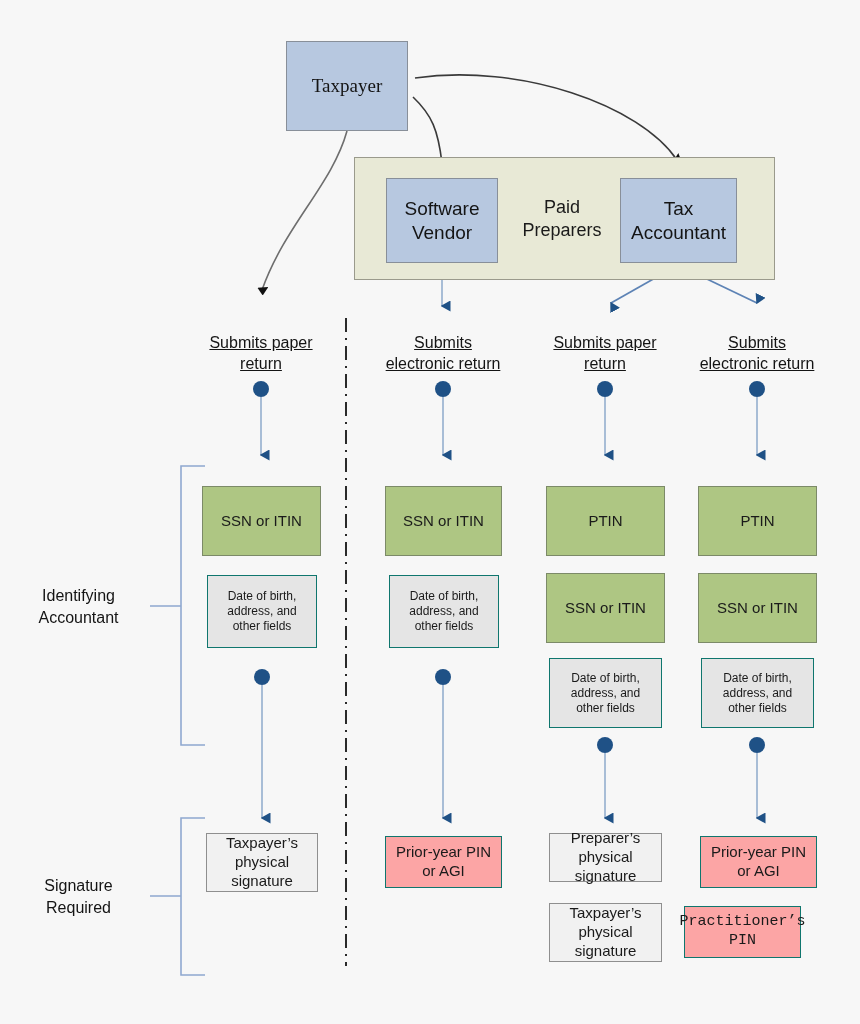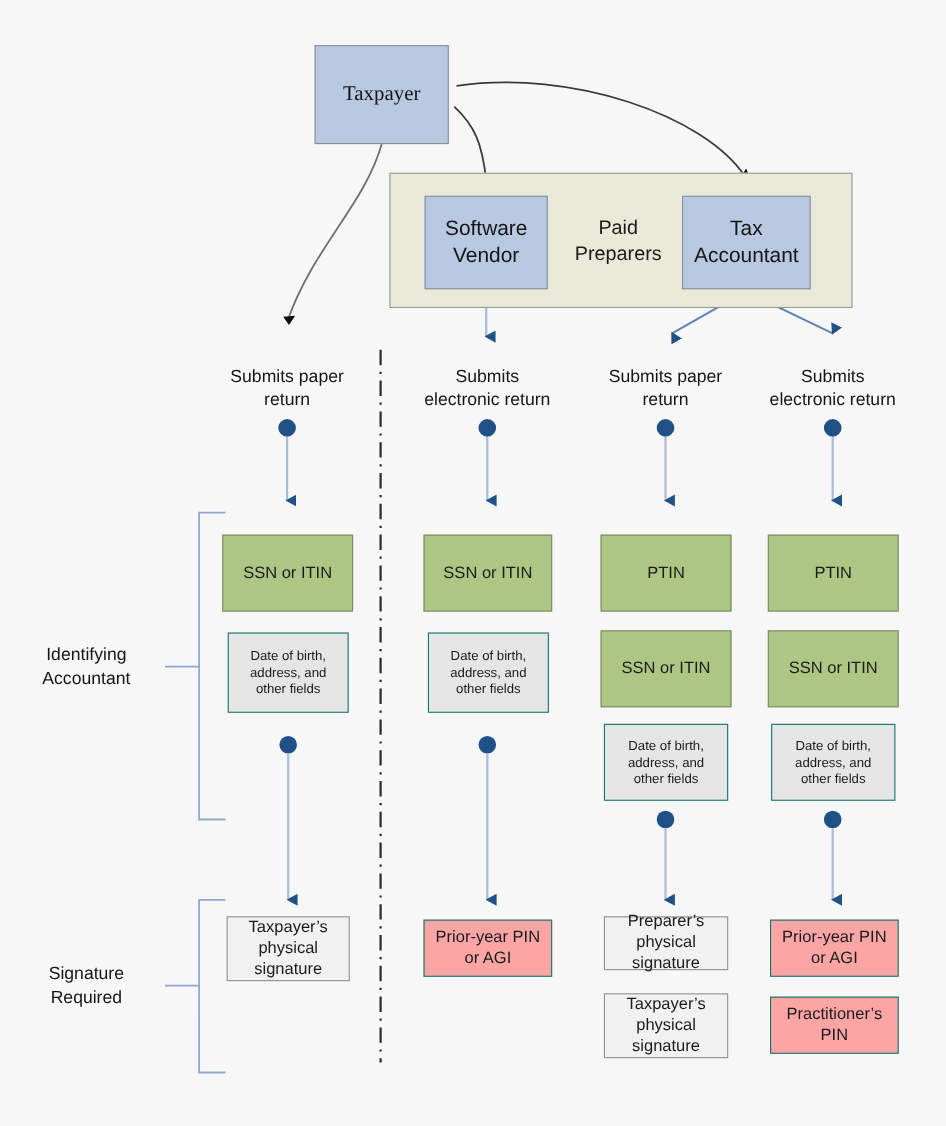--- a/index.html
+++ b/index.html
@@ -69,21 +69,21 @@
     font-size:15px;
   }
   
   .col-caption{
     position:absolute;
     font-size:16px;
     text-align:center;
     line-height:1.3;
     white-space:pre-line;
     color:#141414;
-    display:flex;align-items:flex-start;justify-content:center;
+    display:flex;align-items:flex-start;justify-content:center;text-decoration:underline;
   }
   
   .row-label{
     position:absolute;
     font-size:16px;
     text-align:center;
     line-height:1.35;
     white-space:pre-line;
     color:#141414;
     display:flex;align-items:center;justify-content:center;
@@ -199,21 +199,21 @@
 
   <div class="node sig-grey" style="left:549px;top:833px;width:113px;height:49px;">Preparer’s
 physical
 signature</div>
   <div class="node sig-grey" style="left:549px;top:903px;width:113px;height:59px;">Taxpayer’s
 physical
 signature</div>
 
   <div class="node sig-lav" style="left:700px;top:836px;width:117px;height:52px;">Prior-year PIN
 or AGI</div>
-  <div class="node sig-lav" style="left:700px;top:906px;width:117px;height:52px;">Practitioner’s
+  <div class="node sig-lav" style="left:684px;top:906px;width:117px;height:52px;font-family:Liberation Mono, monospace;">Practitioner’s
 PIN</div>
 
   <div class="row-label" style="left:12px;top:582px;width:133px;height:50px;">Identifying
 Accountant</div>
   <div class="row-label" style="left:12px;top:872px;width:133px;height:50px;">Signature
 Required</div>
 
 </div>
 
 </body></html>

